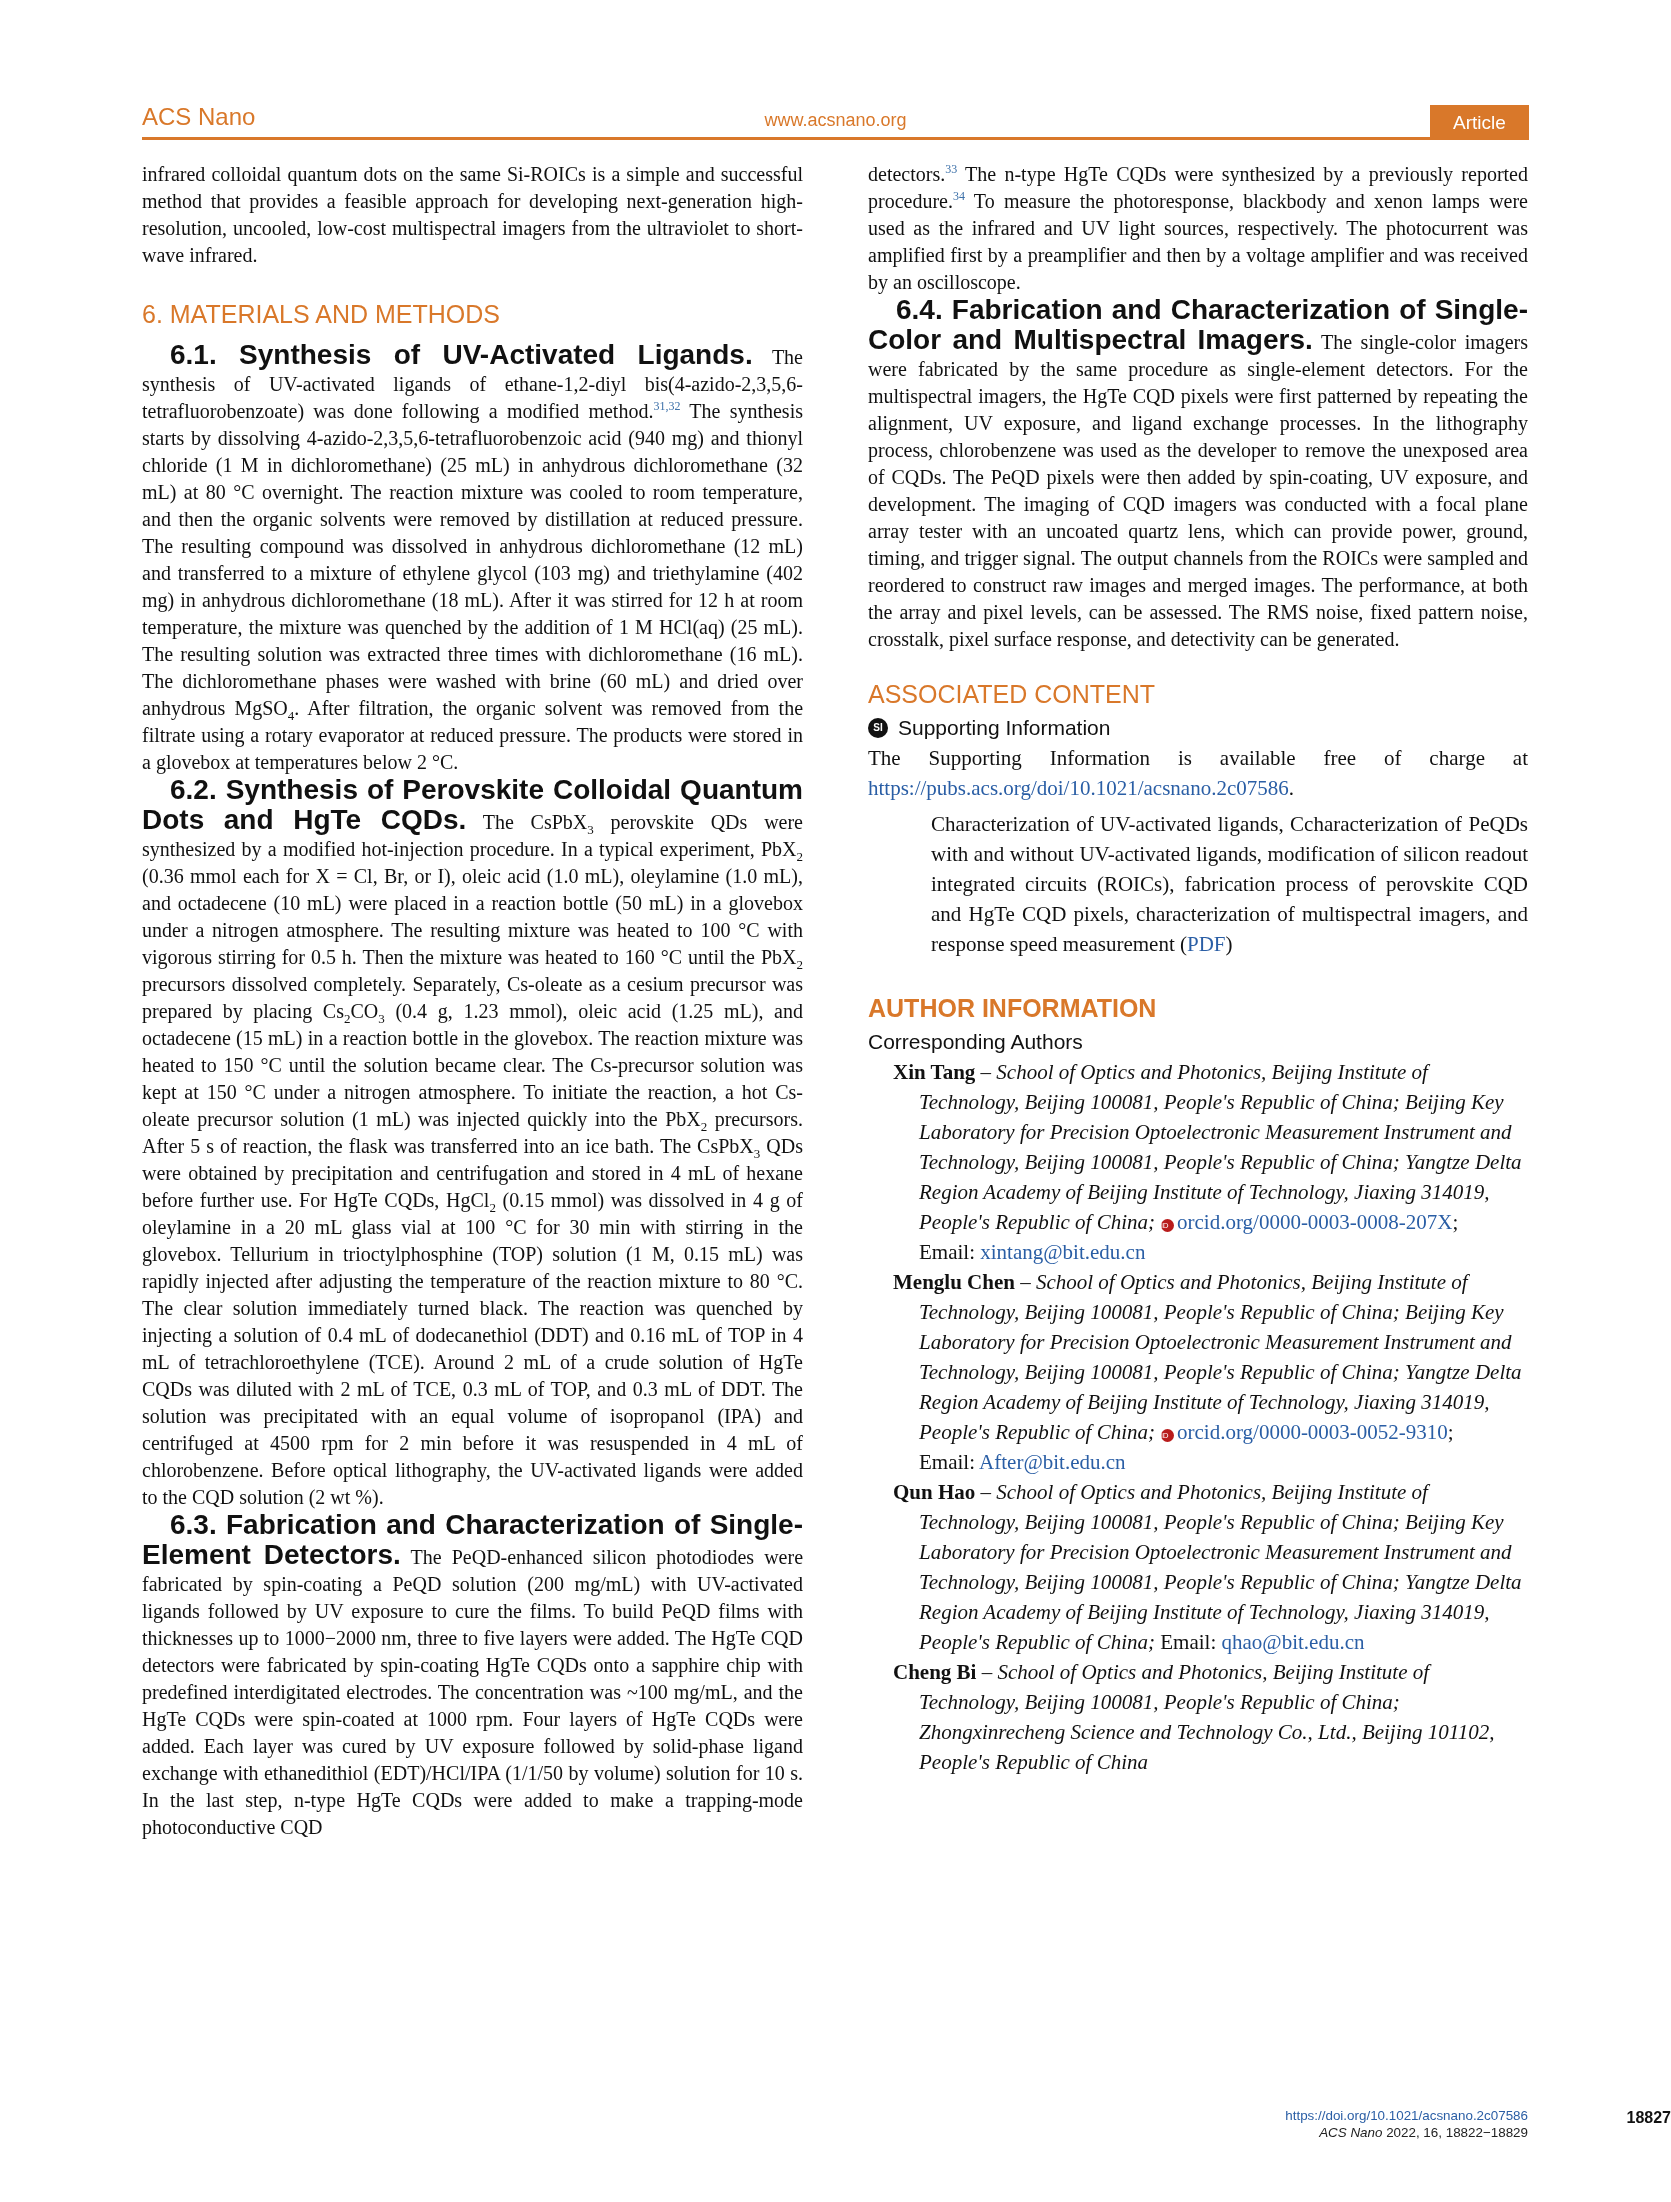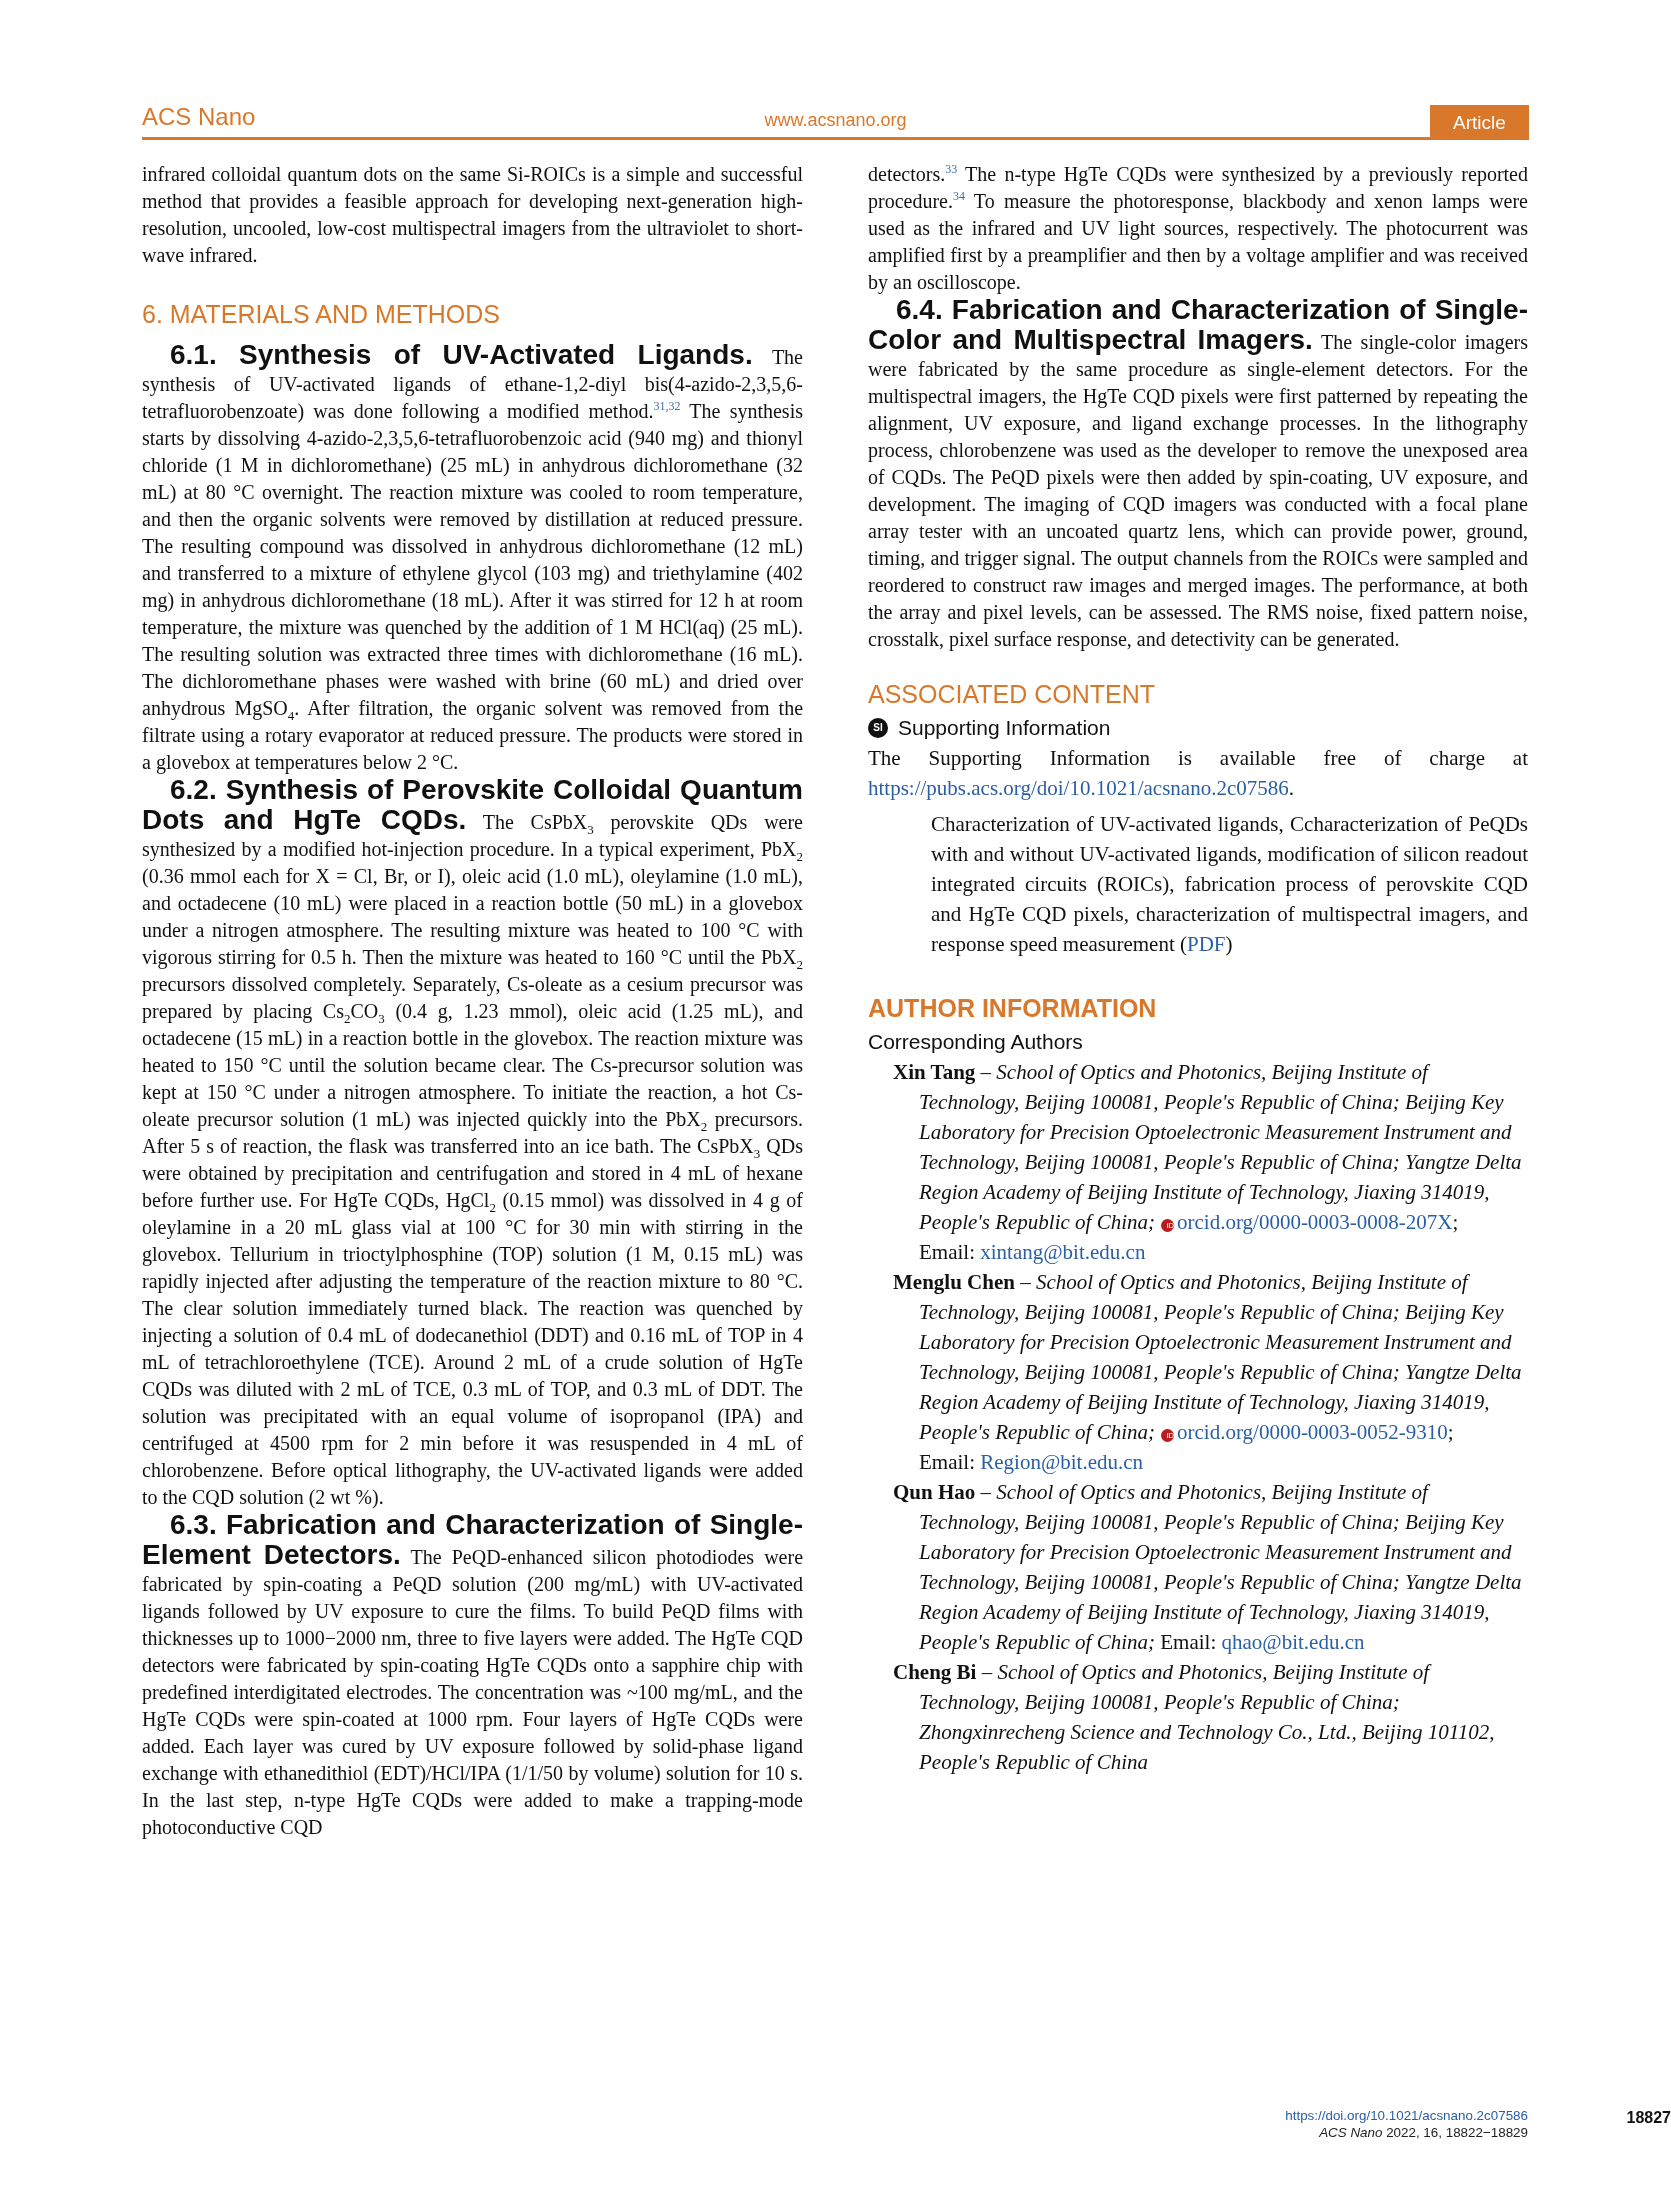--- a/index.html
+++ b/index.html
@@ -30,21 +30,21 @@
              display: flex; align-items: center; gap: 10px; }
   .si-icon { width: 20px; height: 20px; border-radius: 50%; background: #111; color: #fff; font-size: 10px;
              font-weight: bold; display: inline-flex; align-items: center; justify-content: center;
              font-family: "Liberation Sans", "DejaVu Sans", sans-serif; }
   .si-desc { margin-left: 63px !important; font-size: 21px; line-height: 30px; }
   .subsec { font-family: "Liberation Sans", "DejaVu Sans", sans-serif; font-size: 21px; line-height: 30px; margin-top: 2px; }
   .author { padding-left: 51px; text-indent: -26px; text-align: left; font-size: 21px; line-height: 30px; }
   .author .name { font-weight: bold; text-align: center; }
   .author .aff { font-style: italic; }
   .orcid { display: inline-block; width: 13px; height: 13px; border-radius: 50%; background: #b91c1c; color: #fff;
-           font-size: 8px; line-height: 13px; text-align: right; text-indent: 0; vertical-align: 1px;
+           font-size: 8px; line-height: 13px; text-align: left; text-indent: 0; vertical-align: 1px;
            font-family: "Liberation Sans", "DejaVu Sans", sans-serif; margin-left: 6px; margin-right: 3px; }
   .footer-page { position: absolute; left: 0; width: 1671px; top: 2109px; text-align: right;
                  font-family: "Liberation Sans", "DejaVu Sans", sans-serif; font-weight: bold; font-size: 16px; }
   .footer-doi { position: absolute; right: 143px; top: 2107px; text-align: right;
                 font-family: "Liberation Sans", "DejaVu Sans", sans-serif; font-size: 13.4px; line-height: 17px; color: #2a5ea5; }
   .footer-journal { position: absolute; right: 143px; top: 2124px; text-align: right;
                     font-family: "Liberation Sans", "DejaVu Sans", sans-serif; font-size: 13.4px; line-height: 17px; color: #222; }
   .footer-journal i { font-style: italic; }
 </style>
 </head>
@@ -97,21 +97,21 @@
   <div class="section-title" style="margin-top:34px;margin-bottom:4px;font-weight:bold;">AUTHOR INFORMATION</div>
   <div class="subsec">Corresponding Authors</div>
 
   <p class="author">
     <span class="name">Xin Tang</span><span> – </span><span class="aff">School of Optics and Photonics, Beijing Institute of Technology, Beijing 100081, People's Republic of China; Beijing Key Laboratory for Precision Optoelectronic Measurement Instrument and Technology, Beijing 100081, People's Republic of China; Yangtze Delta Region Academy of Beijing Institute of Technology, Jiaxing 314019, People's Republic of China;</span><span class="orcid">iD</span><span class="link">orcid.org/0000-0003-0008-207X</span>;<br>
     <span>Email: </span><span class="link">xintang@bit.edu.cn</span>
   </p>
 
   <p class="author">
     <span class="name">Menglu Chen</span><span> – </span><span class="aff">School of Optics and Photonics, Beijing Institute of Technology, Beijing 100081, People's Republic of China; Beijing Key Laboratory for Precision Optoelectronic Measurement Instrument and Technology, Beijing 100081, People's Republic of China; Yangtze Delta Region Academy of Beijing Institute of Technology, Jiaxing 314019, People's Republic of China;</span><span class="orcid">iD</span><span class="link">orcid.org/0000-0003-0052-9310</span>;<br>
-    <span>Email: </span><span class="link">Region@bit.edu.cn</span>
+    <span>Email: </span><span class="link">After@bit.edu.cn</span>
   </p>
 
   <p class="author">
     <span class="name">Qun Hao</span><span> – </span><span class="aff">School of Optics and Photonics, Beijing Institute of Technology, Beijing 100081, People's Republic of China; Beijing Key Laboratory for Precision Optoelectronic Measurement Instrument and Technology, Beijing 100081, People's Republic of China; Yangtze Delta Region Academy of Beijing Institute of Technology, Jiaxing 314019, People's Republic of China;</span>
     <span>Email: </span><span class="link">qhao@bit.edu.cn</span>
   </p>
 
 
   <p class="author">
     <span class="name">Cheng Bi</span><span> – </span><span class="aff">School of Optics and Photonics, Beijing Institute of Technology, Beijing 100081, People's Republic of China; Zhongxinrecheng Science and Technology Co., Ltd., Beijing 101102, People's Republic of China</span>

